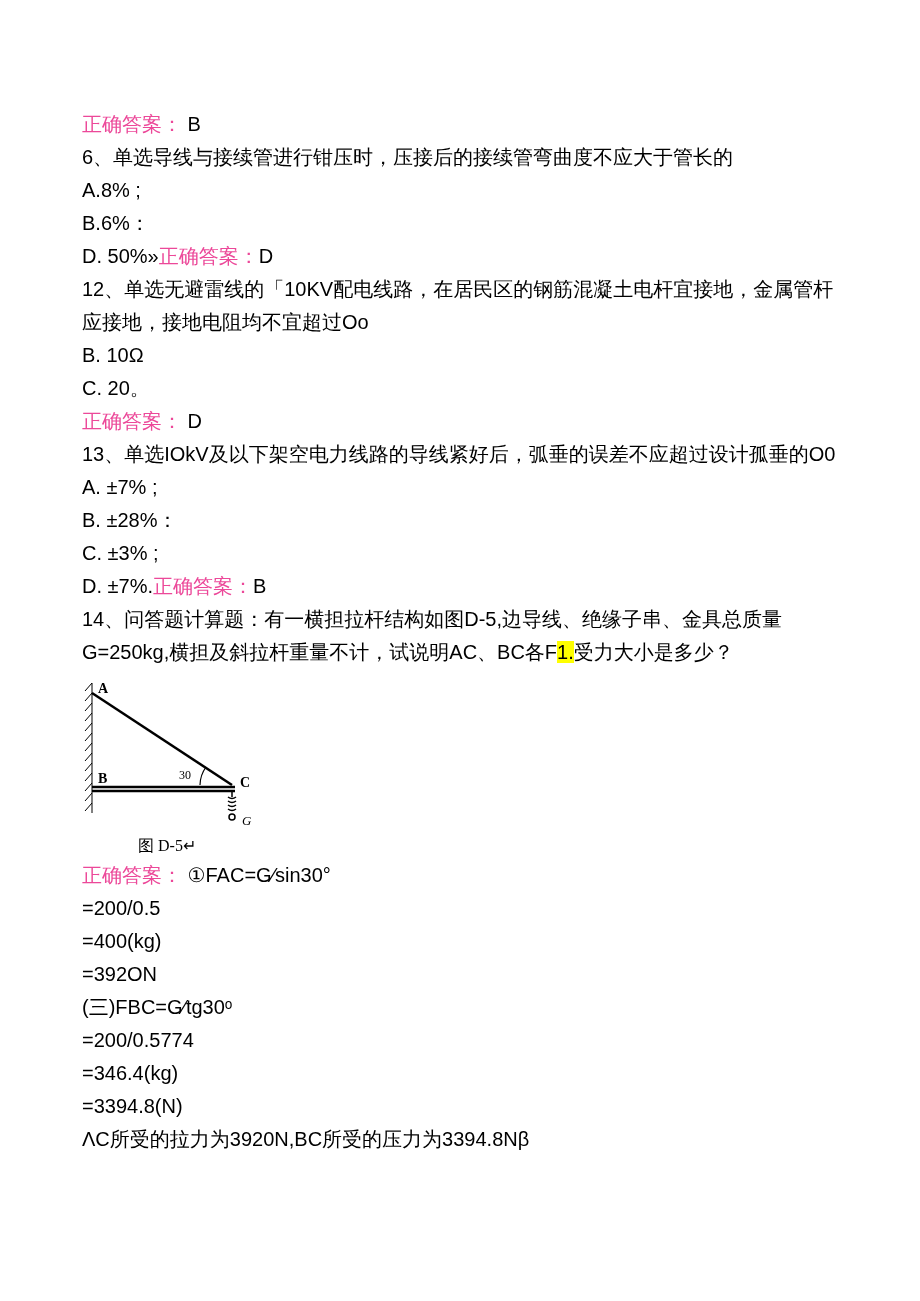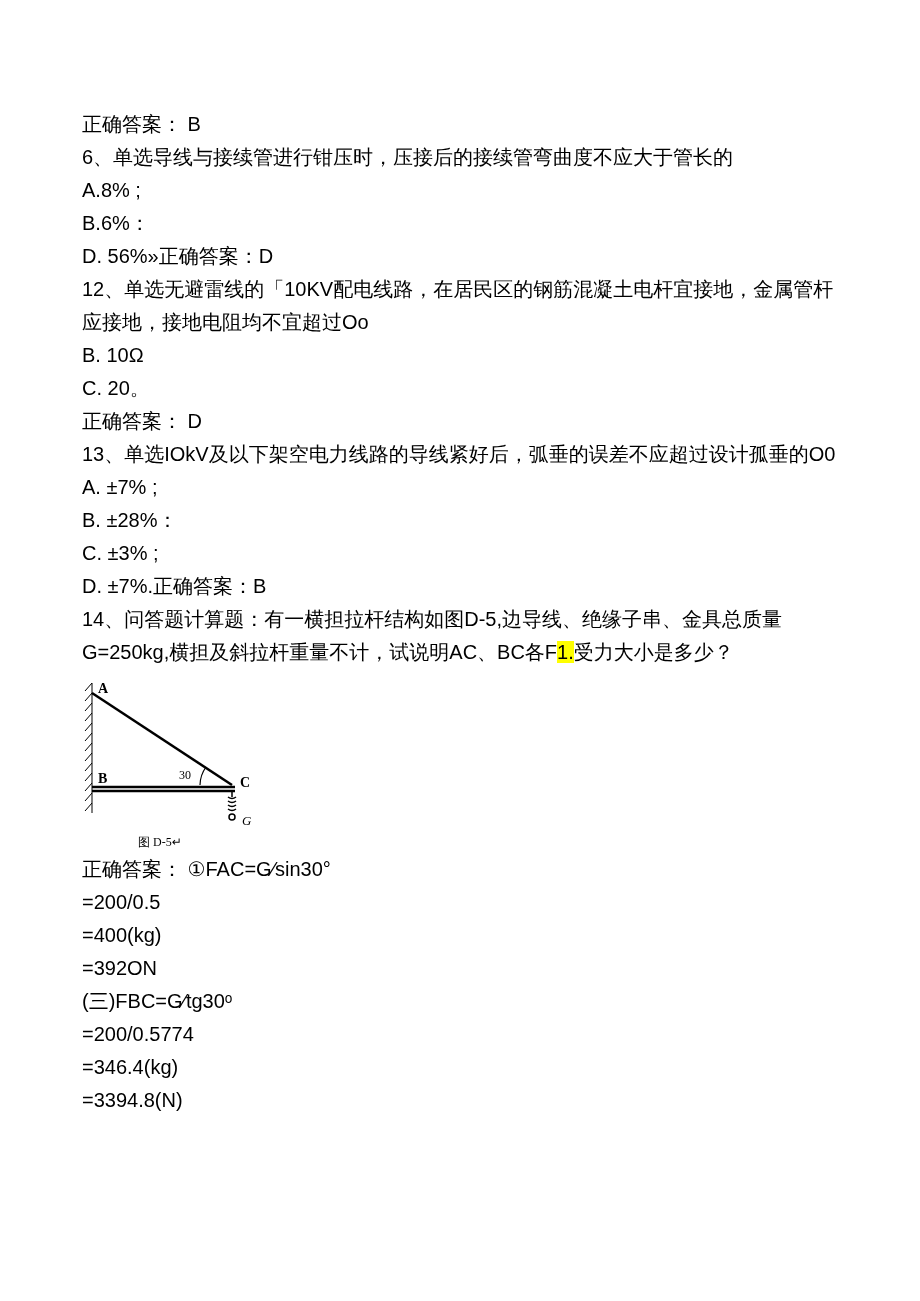--- a/index.html
+++ b/index.html
@@ -11,57 +11,57 @@
   .page {
     width: 920px;
     min-height: 1301px;
     padding: 108px 82px 40px 82px;
     box-sizing: border-box;
     font-size: 20px;
     line-height: 1.65;
     color: #000000;
   }
   .red {
-    color: #000000;
+    color: #ec4899;
     font-family: "SimSun", "KaiTi", serif;
   }
   .highlight {
     background-color: #ffff00;
   }
   .block {
     margin: 0;
   }
   .figure {
     margin: 6px 0 0 0;
   }
   .figure svg {
     display: block;
   }
   .caption {
     font-family: "SimSun", serif;
-    font-size: 12px;
+    font-size: 16px;
     padding-left: 56px;
     margin-top: -2px;
   }
 </style>
 </head>
 <body>
 
 <div class="page">
 
   <p class="block">
     <span class="red">正确答案：</span>
     <span>B</span>
   </p>
 
   <p class="block">6、单选导线与接续管进行钳压时，压接后的接续管弯曲度不应大于管长的</p>
   <p class="block">A.8% ;</p>
   <p class="block">B.6%：</p>
   <p class="block">
-    <span>D.   56%»</span><span class="red">正确答案：</span><span>D</span>
+    <span>D.   50%»</span><span class="red">正确答案：</span><span>D</span>
   </p>
 
   <p class="block">12、单选无避雷线的「10KV配电线路，在居民区的钢筋混凝土电杆宜接地，金属管杆应接地，接地电阻均不宜超过Oo</p>
   <p class="block">B.   10Ω</p>
   <p class="block">C.   20。</p>
   <p class="block">
     <span class="red">正确答案：</span>
     <span>D</span>
   </p>
 
@@ -124,14 +124,15 @@
     <span class="red">正确答案：</span>
     <span>①FAC=G⁄sin30°</span>
   </p>
   <p class="block">=200/0.5</p>
   <p class="block">=400(kg)</p>
   <p class="block">=392ON</p>
   <p class="block">(三)FBC=G⁄tg30ᵒ</p>
   <p class="block">=200/0.5774</p>
   <p class="block">=346.4(kg)</p>
   <p class="block">=3394.8(N)</p>
+  <p class="block">ΛC所受的拉力为3920N,BC所受的压力为3394.8Nβ</p>
 
 </div>
 
 </body></html>

